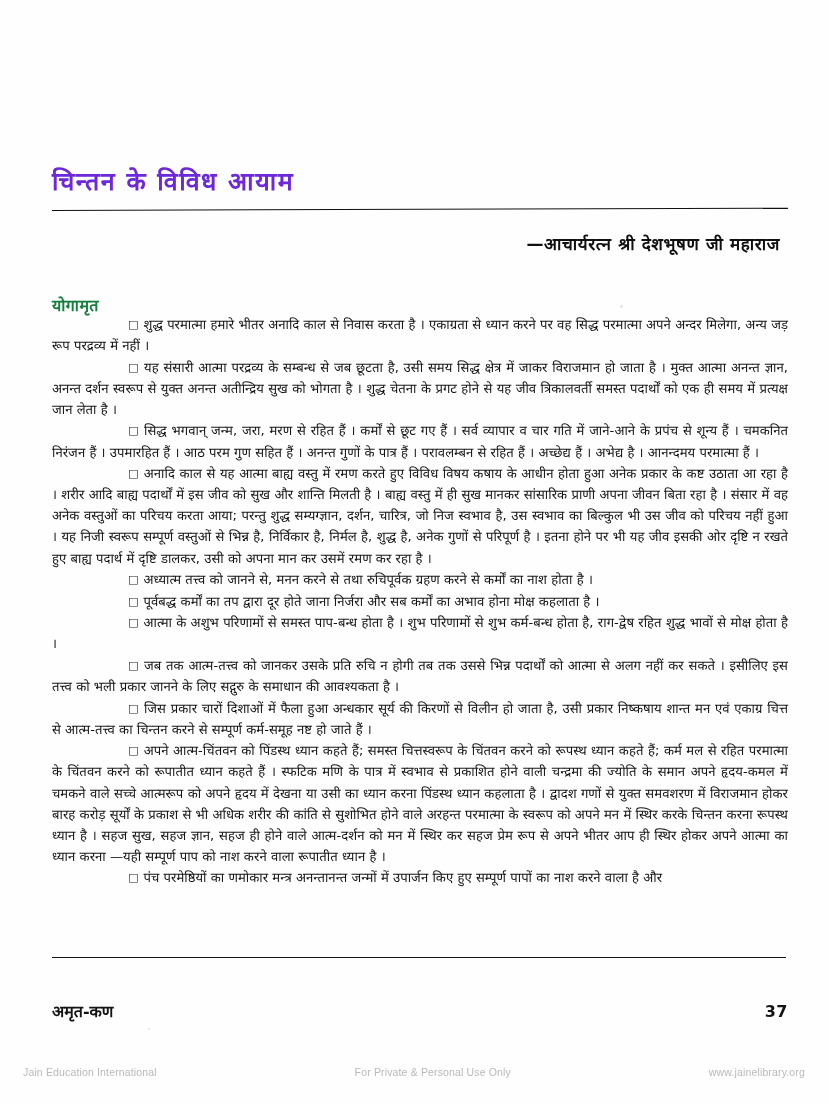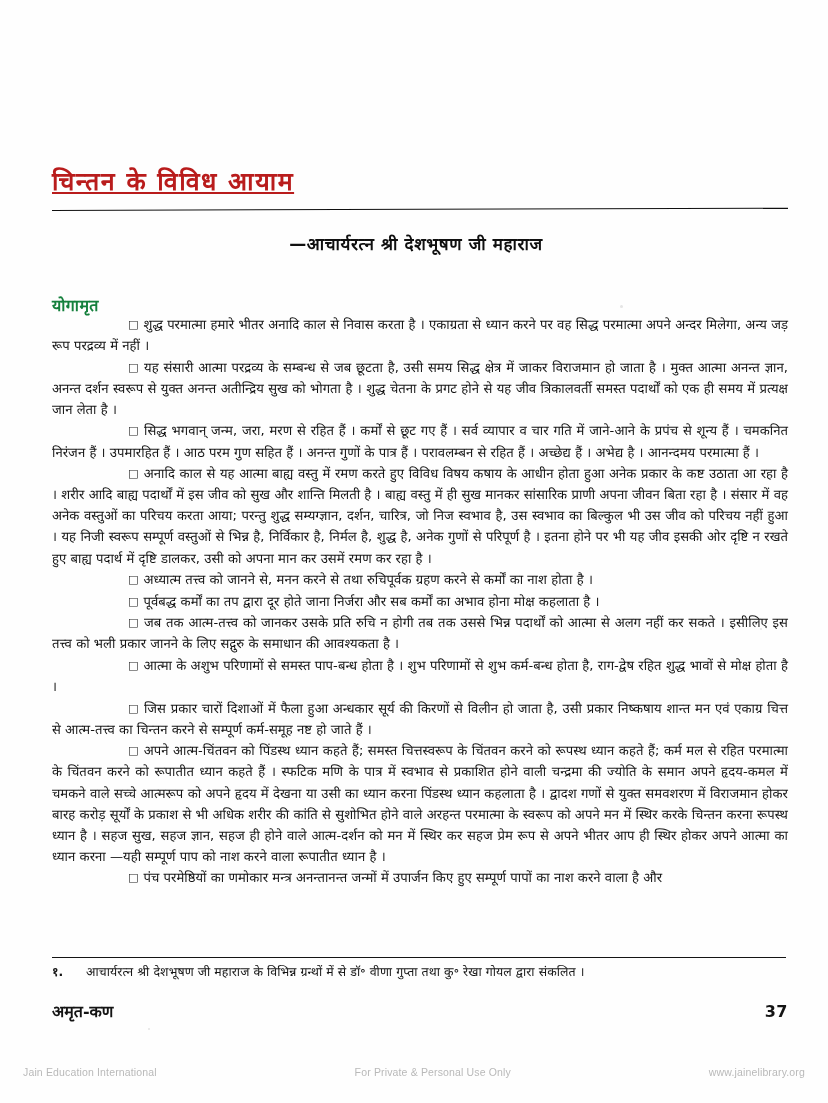--- a/index.html
+++ b/index.html
@@ -28,41 +28,40 @@
     position: absolute;
     left: 0;
     top: 168px;
     width: 736px;
   }
   .doc-title {
     font-family: "DejaVu Sans", sans-serif;
     font-size: 25px;
     font-weight: bold;
     letter-spacing: 1.5px;
-    color: #b91c1c;
+    color: #6d28d9;
     line-height: 1.1;
     white-space: nowrap;
-    text-decoration: underline;
   }
   .title-rule {
     position: absolute;
     left: 0px;
     top: 42px;
     width: 736px;
     height: 0;
     border-top: 1.6px solid #101010;
     transform: rotate(-0.18deg);
     transform-origin: left center;
   }
   .author-line {
     position: absolute;
     left: 0;
     top: 232px;
     width: 736px;
-    text-align: center;
+    text-align: right;
     font-family: "DejaVu Sans", sans-serif;
     font-size: 17px;
     font-weight: bold;
     letter-spacing: 0.6px;
     color: #101010;
     padding-right: 8px;
     box-sizing: border-box;
   }
   
   .section-heading {
@@ -177,29 +176,28 @@
 
     <div class="section-heading">योगामृत</div>
 
     <div class="content">
       <p class="para"><span class="bullet">□</span><span>शुद्ध परमात्मा हमारे भीतर अनादि काल से निवास करता है । एकाग्रता से ध्यान करने पर वह सिद्ध परमात्मा अपने अन्दर मिलेगा, अन्य जड़ रूप परद्रव्य में नहीं ।</span></p>
       <p class="para"><span class="bullet">□</span><span>यह संसारी आत्मा परद्रव्य के सम्बन्ध से जब छूटता है, उसी समय सिद्ध क्षेत्र में जाकर विराजमान हो जाता है । मुक्त आत्मा अनन्त ज्ञान, अनन्त दर्शन स्वरूप से युक्त अनन्त अतीन्द्रिय सुख को भोगता है । शुद्ध चेतना के प्रगट होने से यह जीव त्रिकालवर्ती समस्त पदार्थों को एक ही समय में प्रत्यक्ष जान लेता है ।</span></p>
       <p class="para"><span class="bullet">□</span><span>सिद्ध भगवान् जन्म, जरा, मरण से रहित हैं । कर्मों से छूट गए हैं । सर्व व्यापार व चार गति में जाने-आने के प्रपंच से शून्य हैं । चमकनित निरंजन हैं । उपमारहित हैं । आठ परम गुण सहित हैं । अनन्त गुणों के पात्र हैं । परावलम्बन से रहित हैं । अच्छेद्य हैं । अभेद्य है । आनन्दमय परमात्मा हैं ।</span></p>
       <p class="para"><span class="bullet">□</span><span>अनादि काल से यह आत्मा बाह्य वस्तु में रमण करते हुए विविध विषय कषाय के आधीन होता हुआ अनेक प्रकार के कष्ट उठाता आ रहा है । शरीर आदि बाह्य पदार्थों में इस जीव को सुख और शान्ति मिलती है । बाह्य वस्तु में ही सुख मानकर सांसारिक प्राणी अपना जीवन बिता रहा है । संसार में वह अनेक वस्तुओं का परिचय करता आया; परन्तु शुद्ध सम्यग्ज्ञान, दर्शन, चारित्र, जो निज स्वभाव है, उस स्वभाव का बिल्कुल भी उस जीव को परिचय नहीं हुआ । यह निजी स्वरूप सम्पूर्ण वस्तुओं से भिन्न है, निर्विकार है, निर्मल है, शुद्ध है, अनेक गुणों से परिपूर्ण है । इतना होने पर भी यह जीव इसकी ओर दृष्टि न रखते हुए बाह्य पदार्थ में दृष्टि डालकर, उसी को अपना मान कर उसमें रमण कर रहा है ।</span></p>
       <p class="para"><span class="bullet">□</span><span>अध्यात्म तत्त्व को जानने से, मनन करने से तथा रुचिपूर्वक ग्रहण करने से कर्मों का नाश होता है ।</span></p>
       <p class="para"><span class="bullet">□</span><span>पूर्वबद्ध कर्मों का तप द्वारा दूर होते जाना निर्जरा और सब कर्मों का अभाव होना मोक्ष कहलाता है ।</span></p>
+      <p class="para"><span class="bullet">□</span><span>आत्मा के अशुभ परिणामों से समस्त पाप-बन्ध होता है । शुभ परिणामों से शुभ कर्म-बन्ध होता है, राग-द्वेष रहित शुद्ध भावों से मोक्ष होता है ।</span></p>
       <p class="para"><span class="bullet">□</span><span>जब तक आत्म-तत्त्व को जानकर उसके प्रति रुचि न होगी तब तक उससे भिन्न पदार्थों को आत्मा से अलग नहीं कर सकते । इसीलिए इस तत्त्व को भली प्रकार जानने के लिए सद्गुरु के समाधान की आवश्यकता है ।</span></p>
-      <p class="para"><span class="bullet">□</span><span>आत्मा के अशुभ परिणामों से समस्त पाप-बन्ध होता है । शुभ परिणामों से शुभ कर्म-बन्ध होता है, राग-द्वेष रहित शुद्ध भावों से मोक्ष होता है ।</span></p>
       <p class="para"><span class="bullet">□</span><span>जिस प्रकार चारों दिशाओं में फैला हुआ अन्धकार सूर्य की किरणों से विलीन हो जाता है, उसी प्रकार निष्कषाय शान्त मन एवं एकाग्र चित्त से आत्म-तत्त्व का चिन्तन करने से सम्पूर्ण कर्म-समूह नष्ट हो जाते हैं ।</span></p>
       <p class="para"><span class="bullet">□</span><span>अपने आत्म-चिंतवन को पिंडस्थ ध्यान कहते हैं; समस्त चित्तस्वरूप के चिंतवन करने को रूपस्थ ध्यान कहते हैं; कर्म मल से रहित परमात्मा के चिंतवन करने को रूपातीत ध्यान कहते हैं । स्फटिक मणि के पात्र में स्वभाव से प्रकाशित होने वाली चन्द्रमा की ज्योति के समान अपने हृदय-कमल में चमकने वाले सच्चे आत्मरूप को अपने हृदय में देखना या उसी का ध्यान करना पिंडस्थ ध्यान कहलाता है । द्वादश गणों से युक्त समवशरण में विराजमान होकर बारह करोड़ सूर्यों के प्रकाश से भी अधिक शरीर की कांति से सुशोभित होने वाले अरहन्त परमात्मा के स्वरूप को अपने मन में स्थिर करके चिन्तन करना रूपस्थ ध्यान है । सहज सुख, सहज ज्ञान, सहज ही होने वाले आत्म-दर्शन को मन में स्थिर कर सहज प्रेम रूप से अपने भीतर आप ही स्थिर होकर अपने आत्मा का ध्यान करना —यही सम्पूर्ण पाप को नाश करने वाला रूपातीत ध्यान है ।</span></p>
       <p class="para"><span class="bullet">□</span><span>पंच परमेष्ठियों का णमोकार मन्त्र अनन्तानन्त जन्मों में उपार्जन किए हुए सम्पूर्ण पापों का नाश करने वाला है और</span></p>
     </div>
 
     <div class="footnote-rule"></div>
-    <div class="footnote"><span class="fn-marker">१.</span><span>आचार्यरत्न श्री देशभूषण जी महाराज के विभिन्न ग्रन्थों में से डॉ॰ वीणा गुप्ता तथा कु॰ रेखा गोयल द्वारा संकलित ।</span></div>
 
     <div class="running-foot">
       <span>अमृत-कण</span>
       <span class="folio">37</span>
     </div>
   </div>
 
   <div class="watermark-bar">
     <span>Jain Education International</span>
     <span class="wm-center">For Private &amp; Personal Use Only</span>

